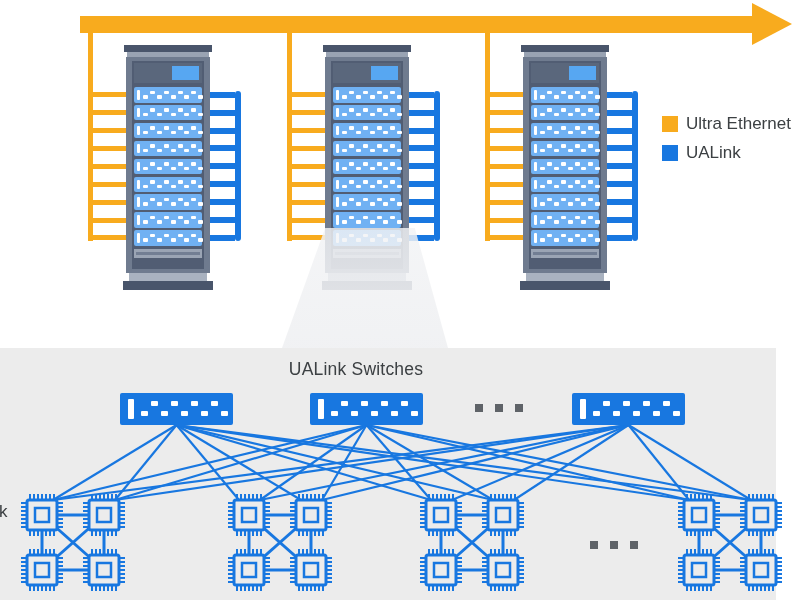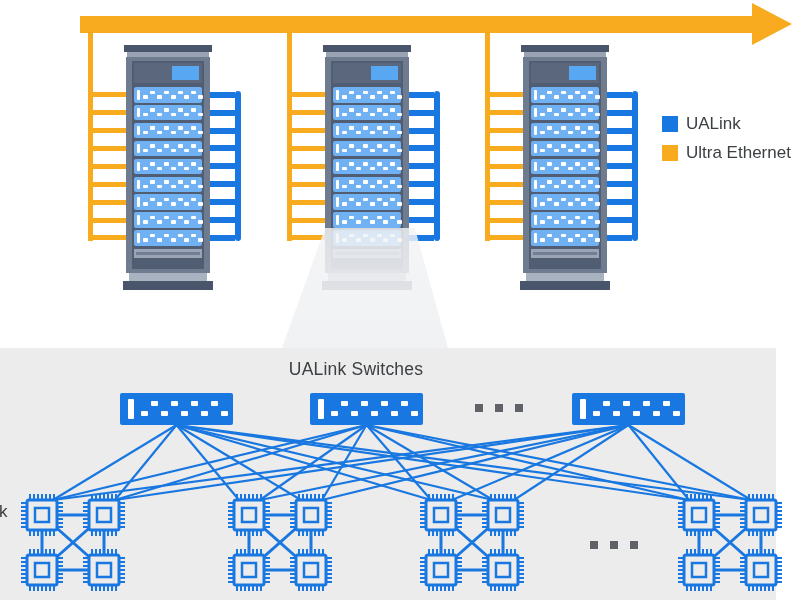--- a/index.html
+++ b/index.html
@@ -1102,21 +1102,21 @@
           <div style="position: absolute; left: 2px; top: 3px; width: 64px; height: 3px; background: rgb(114, 126, 147);"></div>
         </div>
         <div style="position: absolute; left: 6px; top: 228px; width: 78px; height: 8px; background: rgb(169, 178, 192);"></div>
         <div style="position: absolute; left: 0px; top: 236px; width: 90px; height: 9px; background: rgb(73, 85, 107);"></div>
       </div>
     </div>
   <div class="spotlight"></div>
 
   <div class="legend">
     <div class="legend-row">
+      <span class="swatch sw-orange"></span>
+      <span class="legend-label">Ultra Ethernet</span>
+    </div>
+    <div class="legend-row">
       <span class="swatch sw-blue"></span>
       <span class="legend-label">UALink</span>
-    </div>
-    <div class="legend-row">
-      <span class="swatch sw-orange"></span>
-      <span class="legend-label">Ultra Ethernet</span>
     </div>
   </div>
 </div>
 
 </body></html>

